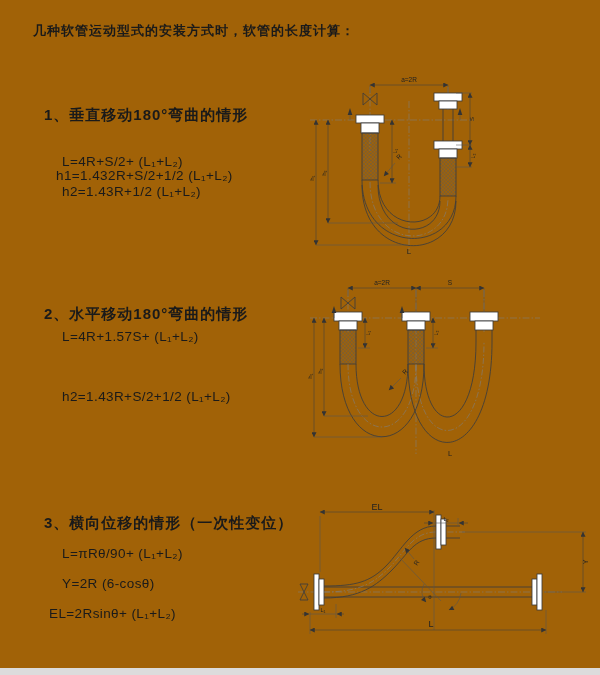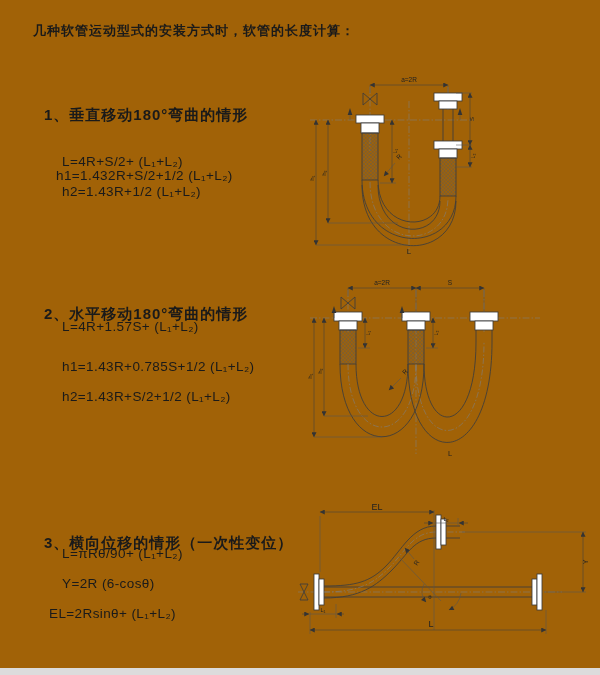--- a/index.html
+++ b/index.html
@@ -127,22 +127,21 @@
 
     <g>
       <path class="thin" d="M87,90 L76,103" marker-end="url(#d1a)"></path>
       <text x="91" y="87" font-size="6.5" transform="rotate(-45 91 87)">R</text>
     </g>
 
     <text x="101" y="181" font-size="8" text-anchor="middle">L</text>
   </svg>
 
   <div class="heading" style="left:44px; top:297px;margin-top:8px;">2、水平移动180°弯曲的情形</div>
-  <div class="formula" style="left:62px; top:319px;text-align:center;">L=4R+1.57S+ (L₁+L₂)</div>
-  <div class="formula" style="left:62px; top:359px;">h1=1.43R+0.785S+1/2 (L₁+L₂)</div>
+  <div class="formula" style="left:62px; top:329px;text-align:center;">L=4R+1.57S+ (L₁+L₂)</div>
   <div class="formula" style="left:62px; top:389px;">h2=1.43R+S/2+1/2 (L₁+L₂)</div>
 
   <svg style="left:308px; top:276px;" width="290" height="185" viewBox="0 0 290 185">
     <defs>
       <pattern id="br2" width="3.5" height="3.5" patternUnits="userSpaceOnUse">
         <path d="M0,3.5 L3.5,0 M0,0 L3.5,3.5" stroke="#5a5a5a" stroke-width="0.45"></path>
       </pattern>
       <marker id="d2a" viewBox="0 0 10 10" refX="9.5" refY="5" markerWidth="7" markerHeight="5" orient="auto-start-reverse" markerUnits="userSpaceOnUse">
         <path d="M0,0 L10,5 L0,10 Z" fill="#333"></path>
       </marker>
@@ -225,21 +224,21 @@
     </g>
 
     <g>
       <path class="thin" d="M93,102 L81,114" marker-end="url(#d2a)"></path>
       <text x="97" y="99" font-size="6.5" transform="rotate(-45 97 99)">R</text>
     </g>
 
     <text x="142" y="180" font-size="7.5" text-anchor="middle">L</text>
   </svg>
 
-  <div class="heading" style="left:44px; top:514px;margin-top:20px;">3、横向位移的情形（一次性变位）</div>
+  <div class="heading" style="left:44px; top:514px;">3、横向位移的情形（一次性变位）</div>
   <div class="formula" style="left:62px; top:546px;">L=πRθ/90+ (L₁+L₂)</div>
   <div class="formula" style="left:62px; top:576px;">Y=2R (6-cosθ)</div>
   <div class="formula" style="left:49px; top:606px;">EL=2Rsinθ+ (L₁+L₂)</div>
 
   <svg style="left:296px; top:502px;" width="300" height="142" viewBox="0 0 300 142">
     <defs>
       <marker id="d3a" viewBox="0 0 10 10" refX="9.5" refY="5" markerWidth="7" markerHeight="5" orient="auto-start-reverse" markerUnits="userSpaceOnUse">
         <path d="M0,0 L10,5 L0,10 Z" fill="#333"></path>
       </marker>
     </defs>

